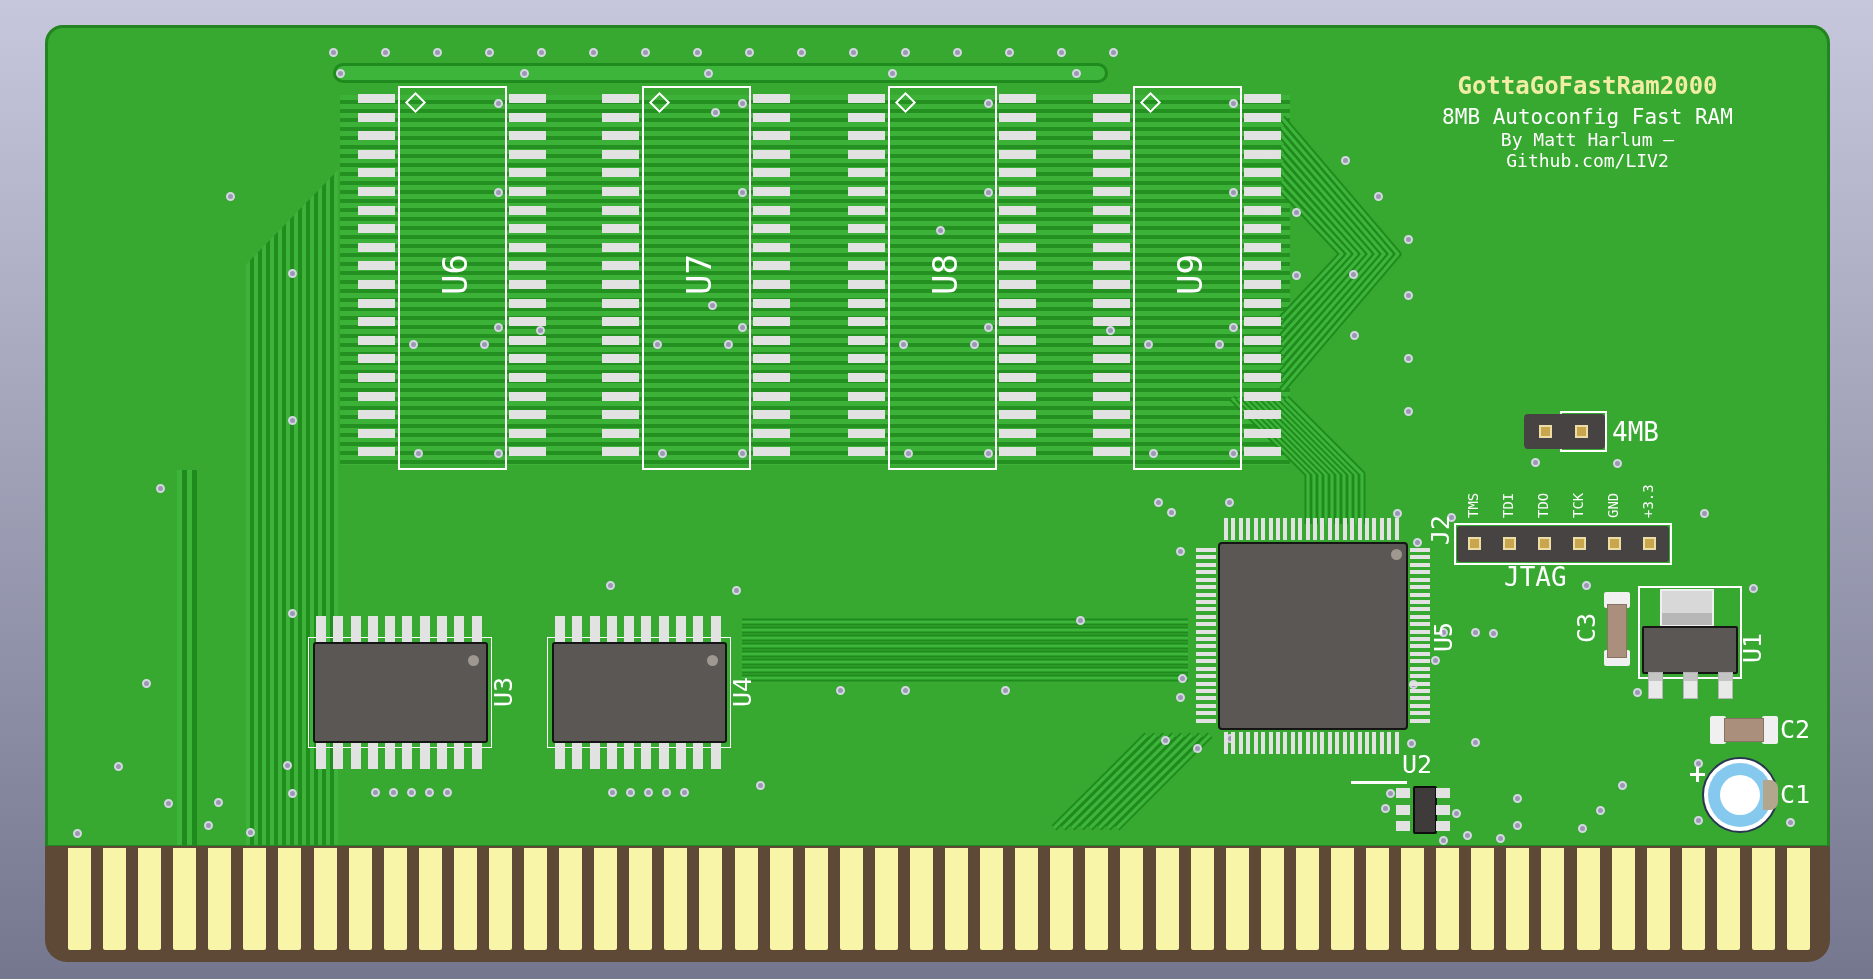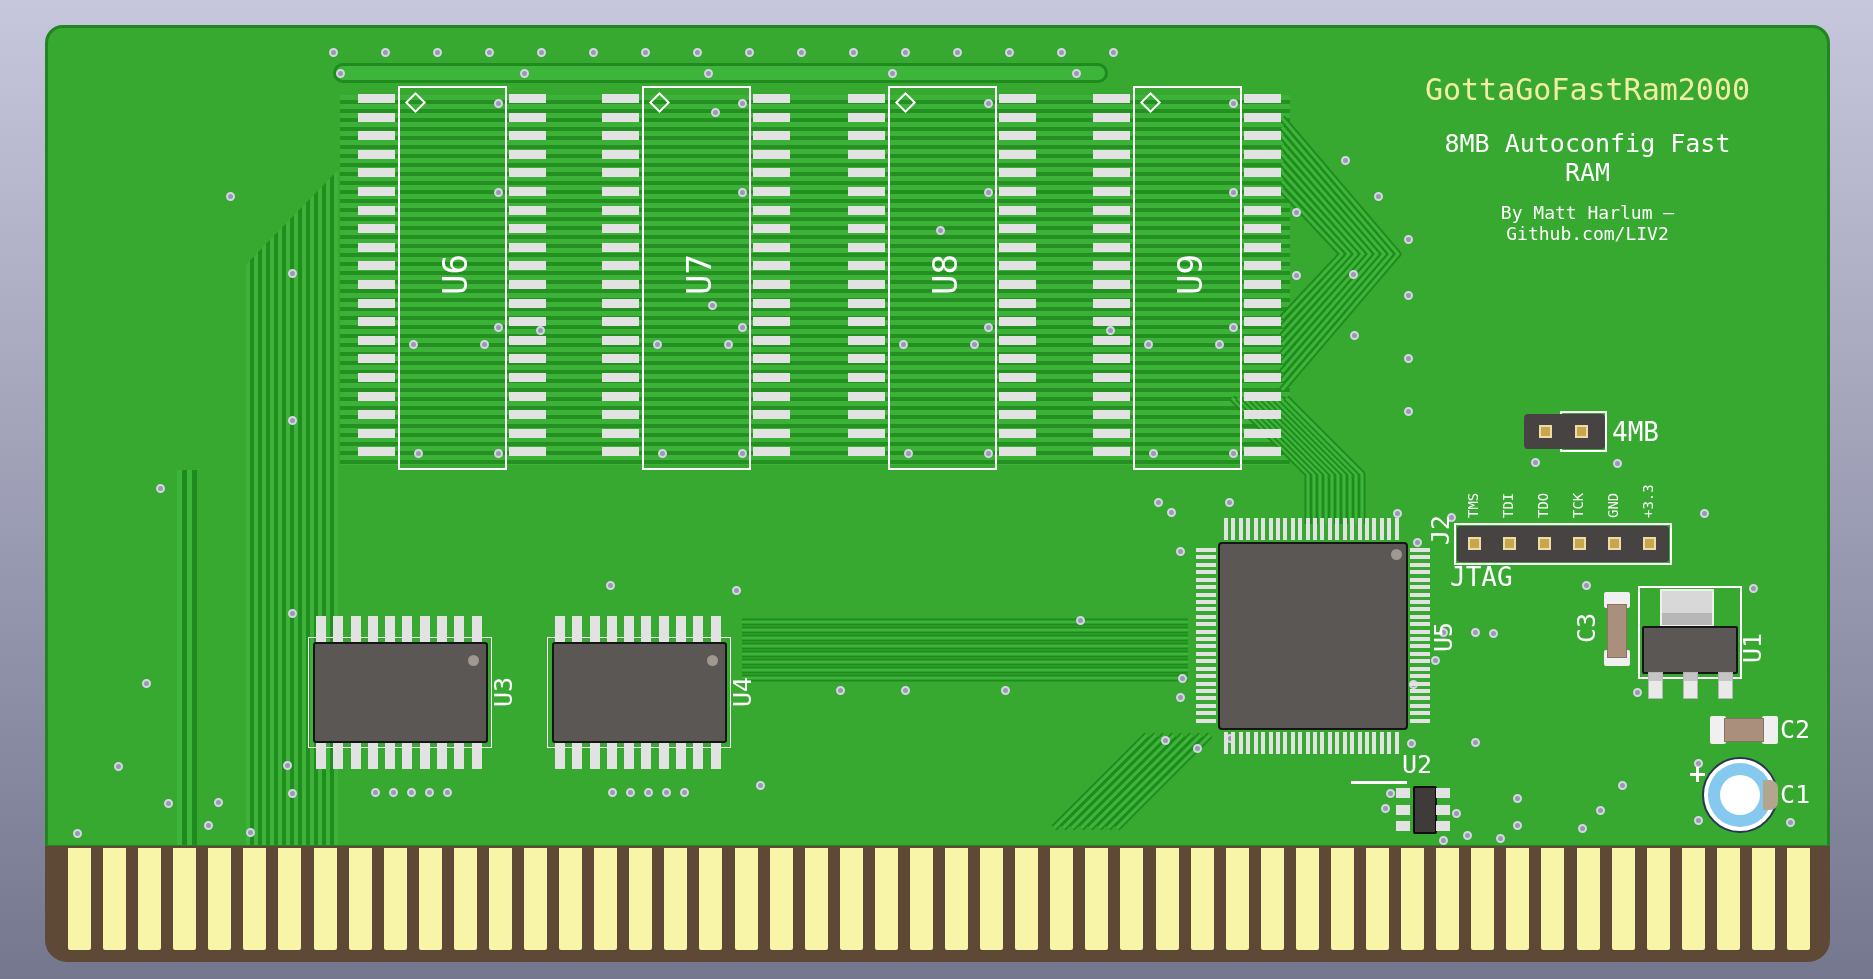--- a/index.html
+++ b/index.html
@@ -45,23 +45,23 @@
   .pads{position:absolute;z-index:4;}
   .outline{position:absolute;border:2.5px solid var(--silkscreen);box-sizing:border-box;z-index:4;background:transparent;}
   .diamond{position:absolute;width:15px;height:15px;border:2.5px solid var(--silkscreen);
     box-sizing:border-box;transform:rotate(45deg);z-index:5;}
   .icbody{position:absolute;background:var(--ic-body);border:2px solid #151515;box-sizing:border-box;border-radius:3px;z-index:5;}
   .pin1dot{position:absolute;width:11px;height:11px;border-radius:50%;background:#9f9890;z-index:6;}
   .label{position:absolute;color:var(--silkscreen);z-index:6;white-space:pre;}
   .vlab{writing-mode:vertical-rl;transform:rotate(180deg);text-align:center;}
   
   #title-block{left:1415px;top:72px;width:345px;text-align:center;z-index:6;}
-  #title-line{font-size:30px;font-weight:normal;color:var(--title-yellow);letter-spacing:0px;}
-  #subtitle-line{font-size:25px;color:var(--silkscreen);margin-top:22px;}
-  #byline-line{font-size:18px;color:var(--silkscreen);margin-top:15px;}
+  #title-line{font-size:24px;font-weight:bold;color:var(--title-yellow);letter-spacing:0px;}
+  #subtitle-line{font-size:21px;color:var(--silkscreen);margin-top:5px;}
+  #byline-line{font-size:18px;color:var(--silkscreen);margin-top:0;}
   #front-label{left:63px;top:772px;font-size:44px;letter-spacing:2px;color:var(--silkscreen);z-index:6;}
   
   #qfp-pads-top{left:1224px;top:518px;width:178px;height:22px;
     background:repeating-linear-gradient(90deg,var(--pad-silver) 0 4px,transparent 4px 7.42px);}
   #qfp-pads-bottom{left:1224px;top:732px;width:178px;height:22px;
     background:repeating-linear-gradient(90deg,var(--pad-silver) 0 4px,transparent 4px 7.42px);}
   #qfp-pads-left{left:1196px;top:548px;width:20px;height:178px;
     background:repeating-linear-gradient(180deg,var(--pad-silver) 0 4px,transparent 4px 7.42px);}
   #qfp-pads-right{left:1410px;top:548px;width:20px;height:178px;
     background:repeating-linear-gradient(180deg,var(--pad-silver) 0 4px,transparent 4px 7.42px);}
@@ -75,21 +75,21 @@
     background:repeating-linear-gradient(180deg,var(--pad-silver) 0 10px,transparent 10px 16.6px);}
   #u2-pads-right{left:1436px;top:788px;width:14px;height:44px;
     background:repeating-linear-gradient(180deg,var(--pad-silver) 0 10px,transparent 10px 16.6px);}
   #u2-body{left:1413px;top:786px;width:20px;height:44px;background:#3f3b3a;border:2px solid #0d0d0d;border-radius:2px;}
   
   #jtag-outline{left:1454px;top:523px;width:218px;height:42px;border:2px solid var(--silkscreen);box-sizing:border-box;z-index:4;}
   #jtag-body{left:1457px;top:526px;width:212px;height:36px;background:var(--header-black);border-radius:3px;z-index:5;}
   .gold-pad{position:absolute;width:13px;height:13px;background:var(--pad-gold);
     border:2px solid #ecdca6;box-sizing:border-box;z-index:6;}
   #j2-label{left:1426px;top:502px;width:24px;height:56px;font-size:25px;}
-  #jtag-label{left:1450px;top:562px;font-size:26px;}
+  #jtag-label{left:1504px;top:562px;font-size:26px;}
   .pinlab{position:absolute;width:18px;height:70px;font-size:14px;z-index:6;
     color:var(--silkscreen);writing-mode:vertical-rl;transform:rotate(180deg);text-align:left;}
   
   #jumper-outline{left:1560px;top:411px;width:47px;height:41px;border:2px solid var(--silkscreen);box-sizing:border-box;z-index:4;}
   #jumper-body{left:1524px;top:414px;width:81px;height:35px;background:var(--header-black);border-radius:4px;z-index:5;}
   #jumper-label{left:1612px;top:417px;font-size:26px;}
   
   #u1-outline{left:1638px;top:586px;width:104px;height:93px;border:2px solid var(--silkscreen);box-sizing:border-box;z-index:4;}
   #u1-tab{left:1660px;top:589px;width:54px;height:38px;background:#d8d8d8;border:2px solid #efefef;
     box-sizing:border-box;z-index:5;box-shadow:inset 0 -12px 0 #b7b7b7;}

